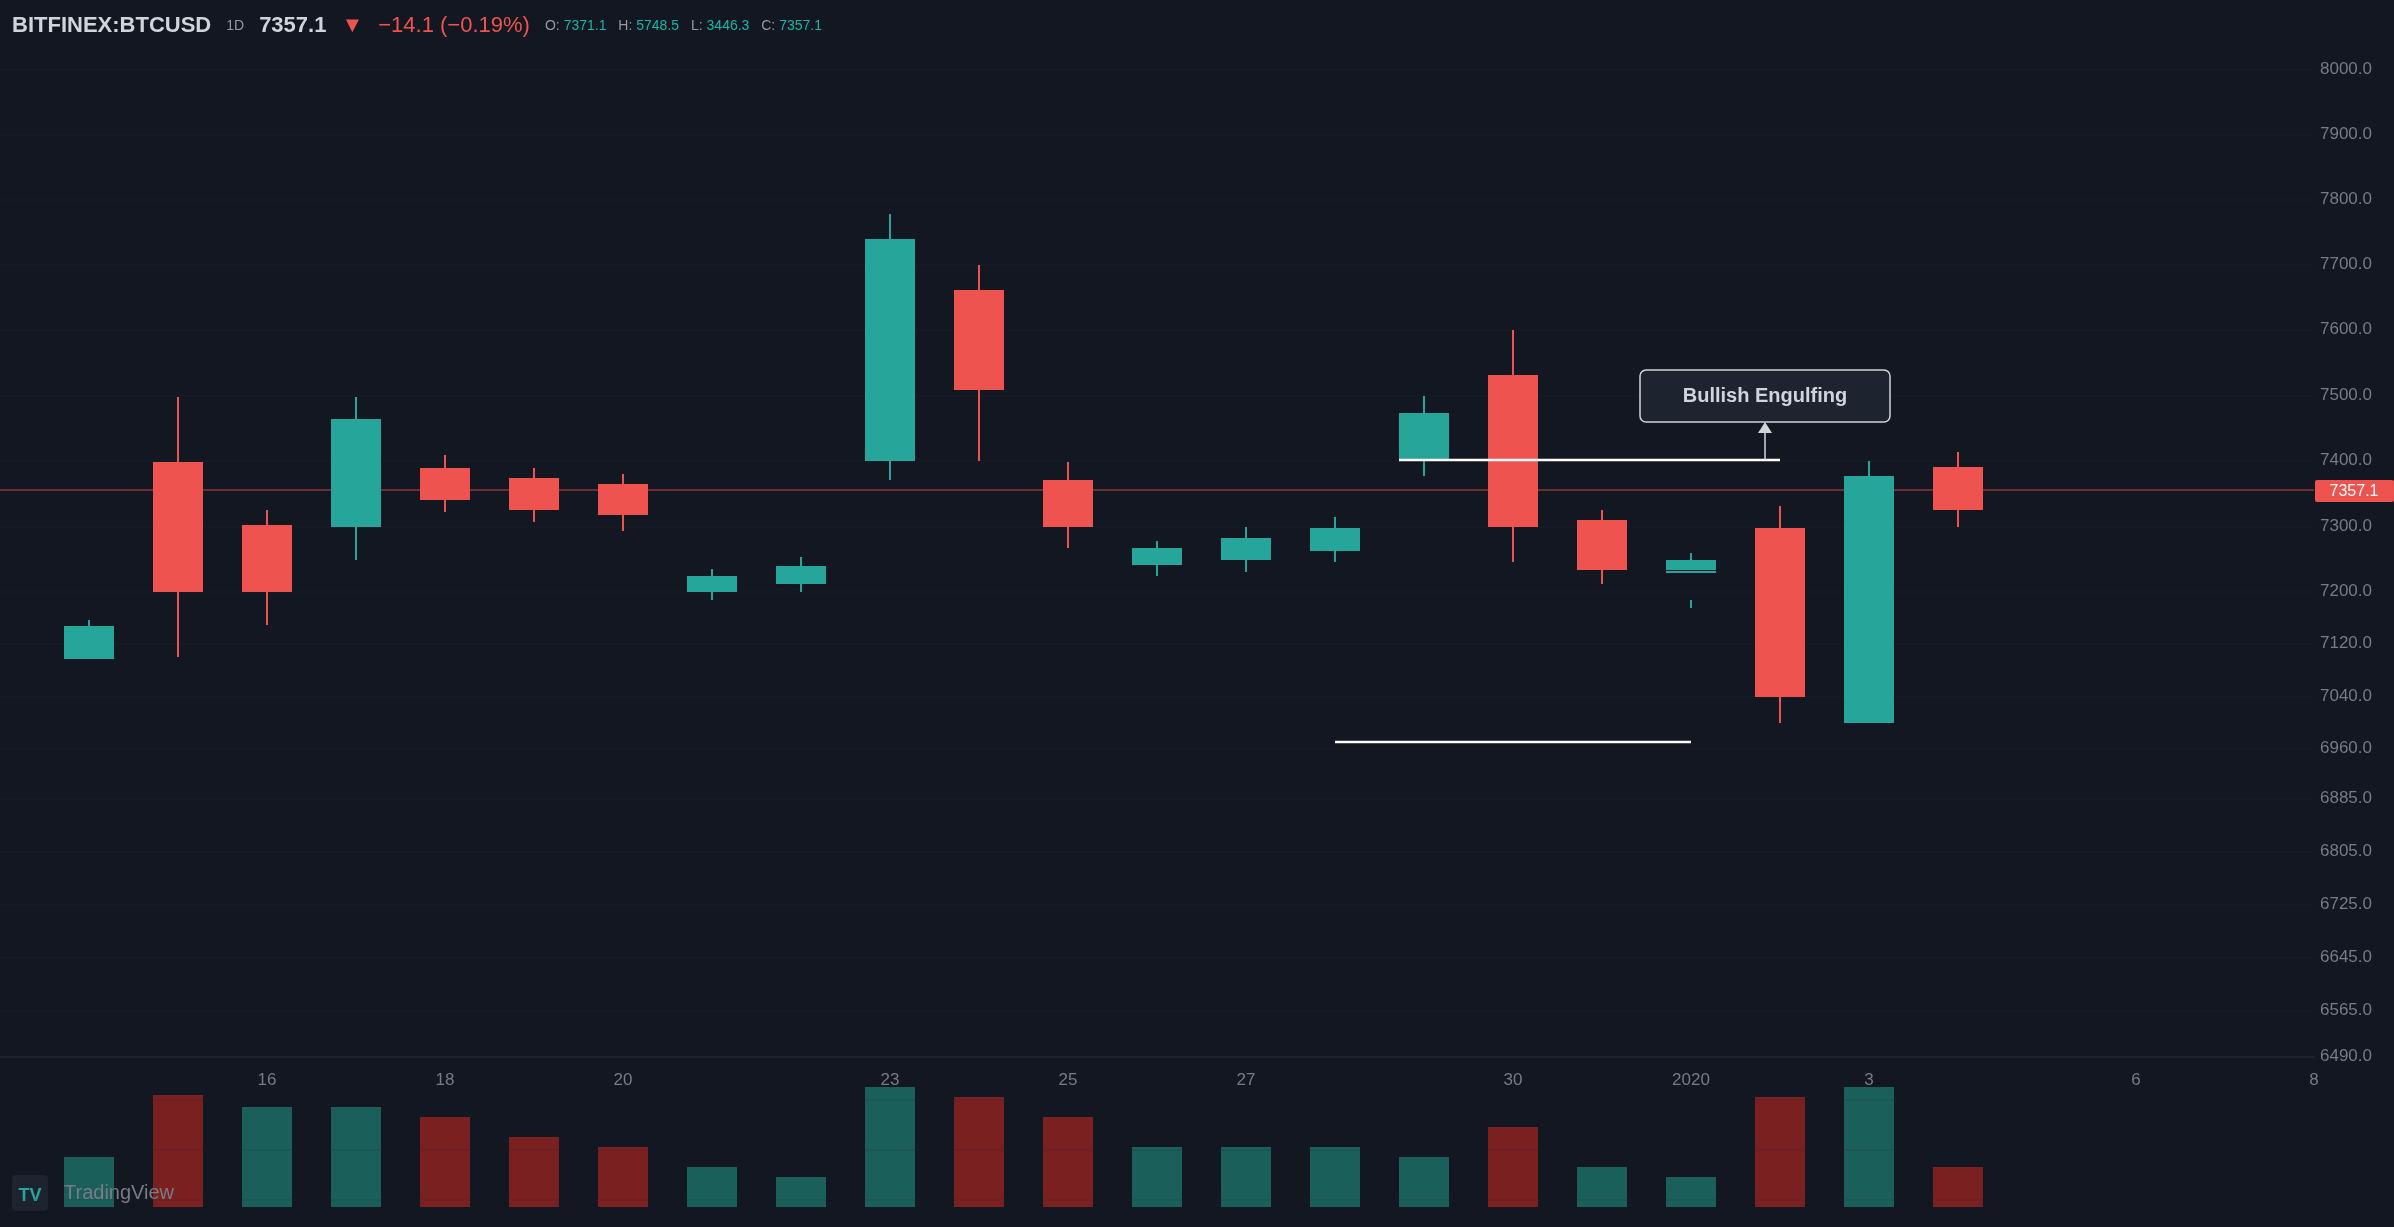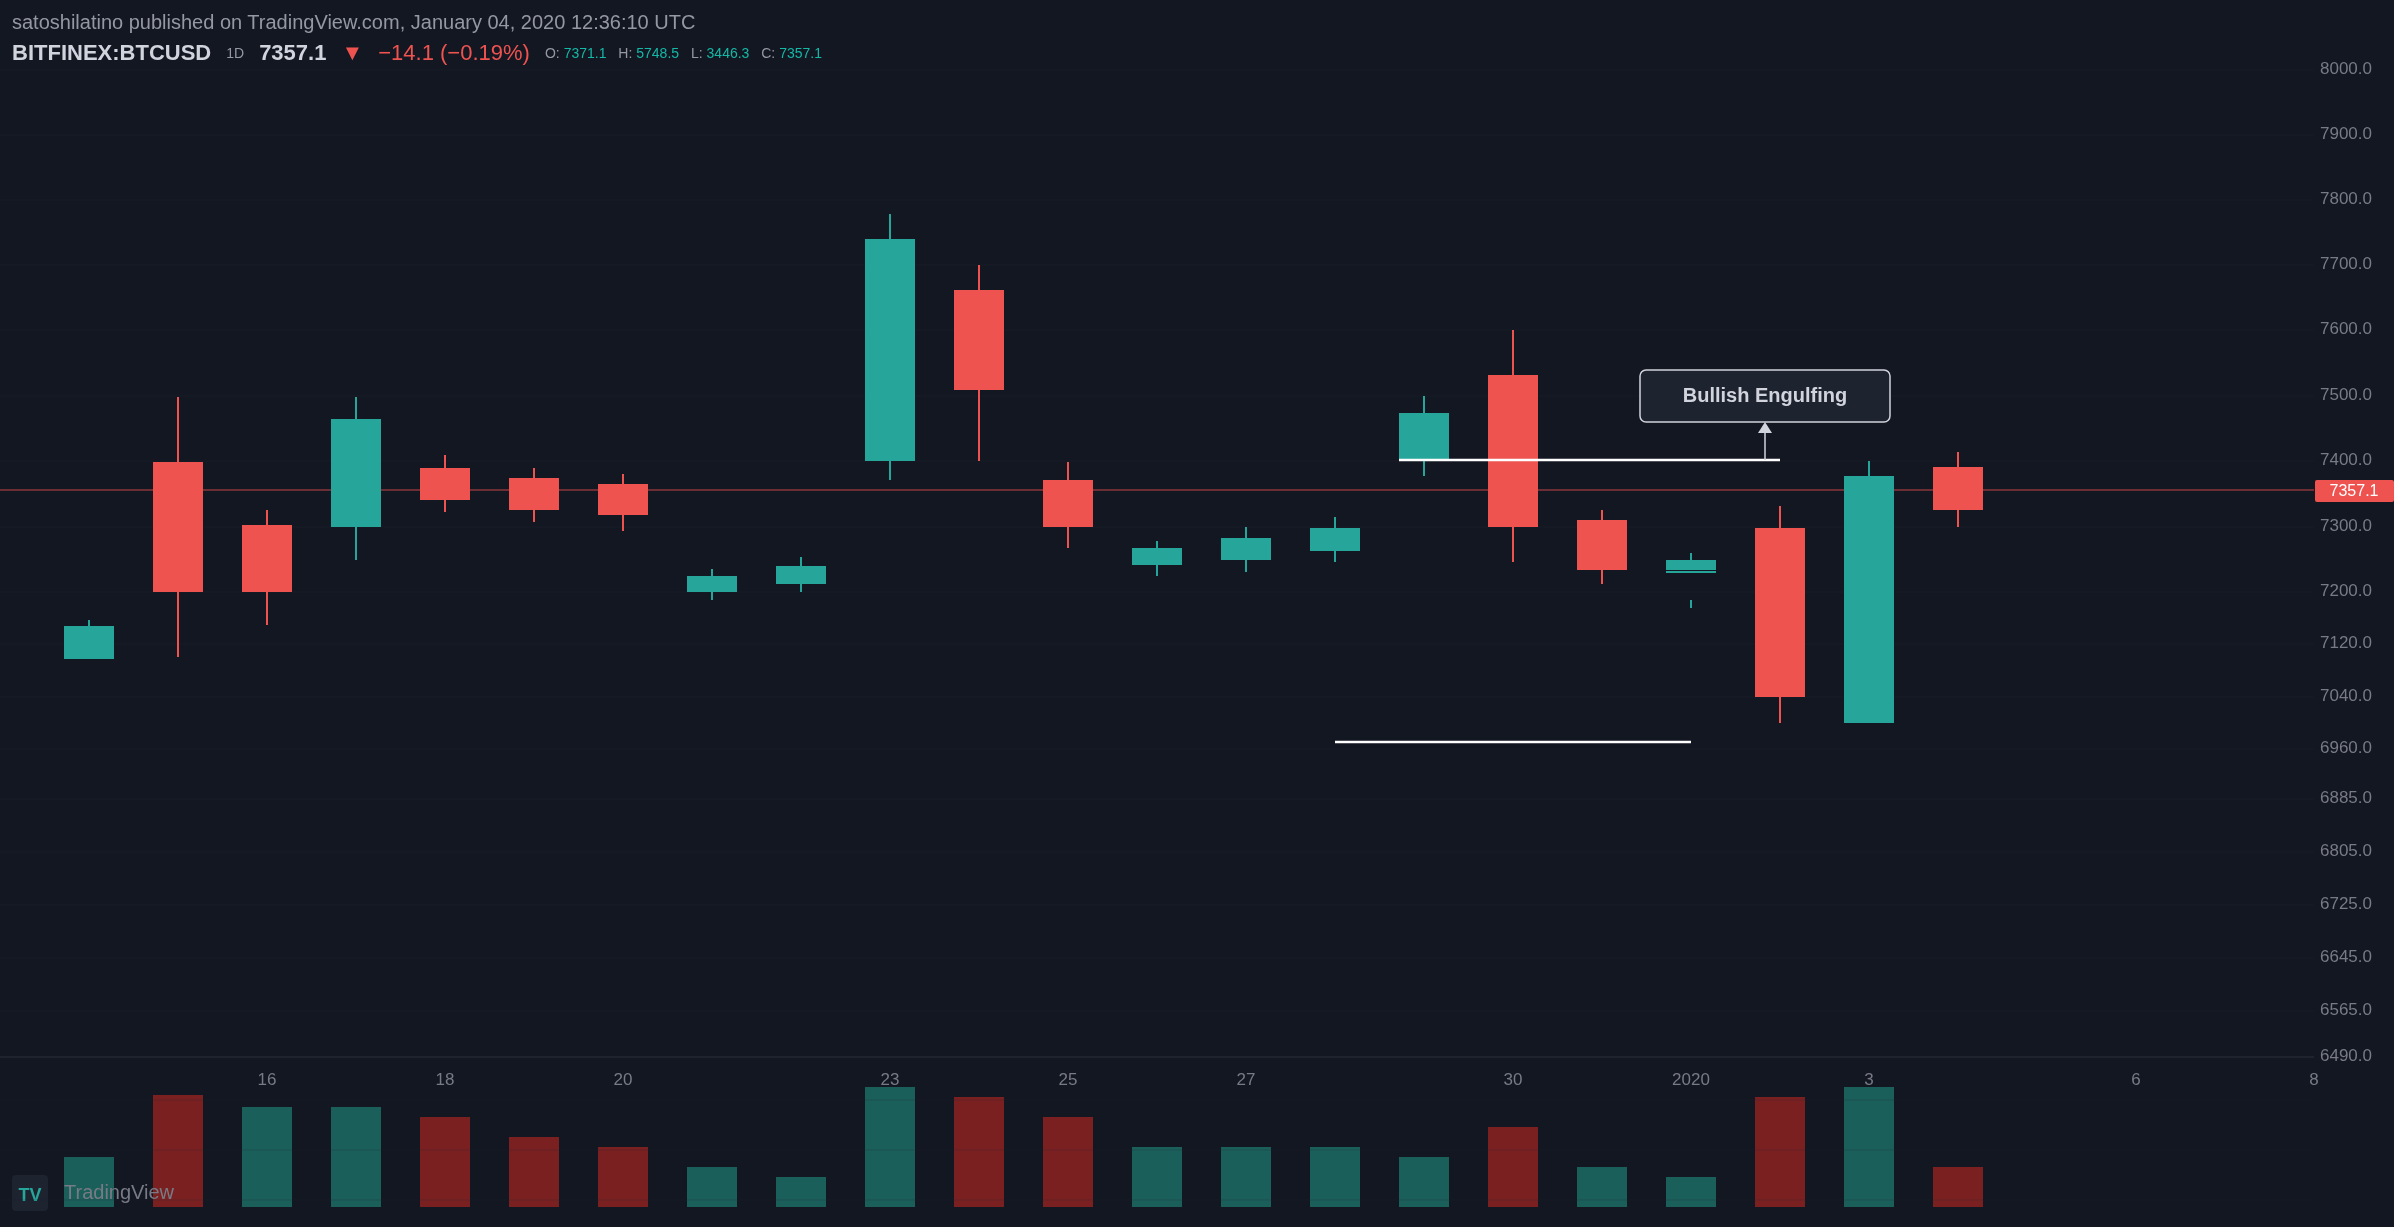--- a/index.html
+++ b/index.html
@@ -65,21 +65,20 @@
       height: 100%;
       overflow: visible;
     }
   </style>
 </head>
 <body>
 
 <div class="chart-container">
 
   <div class="header">
-    <div class="title-line">satoshilatino published on TradingView.com, January 04, 2020 12:36:10 UTC</div>
     <div class="price-line">
       <span class="symbol">BITFINEX:BTCUSD</span>
       <span class="ohlc">1D</span>
       <span class="price-main">7357.1</span>
       <span class="change-neg">▼</span>
       <span class="change-neg">−14.1 (−0.19%)</span>
       <span class="ohlc">
         <span>O:</span><span class="val">7371.1</span>&nbsp;
         <span>H:</span><span class="val">5748.5</span>&nbsp;
         <span>L:</span><span class="val">3446.3</span>&nbsp;

